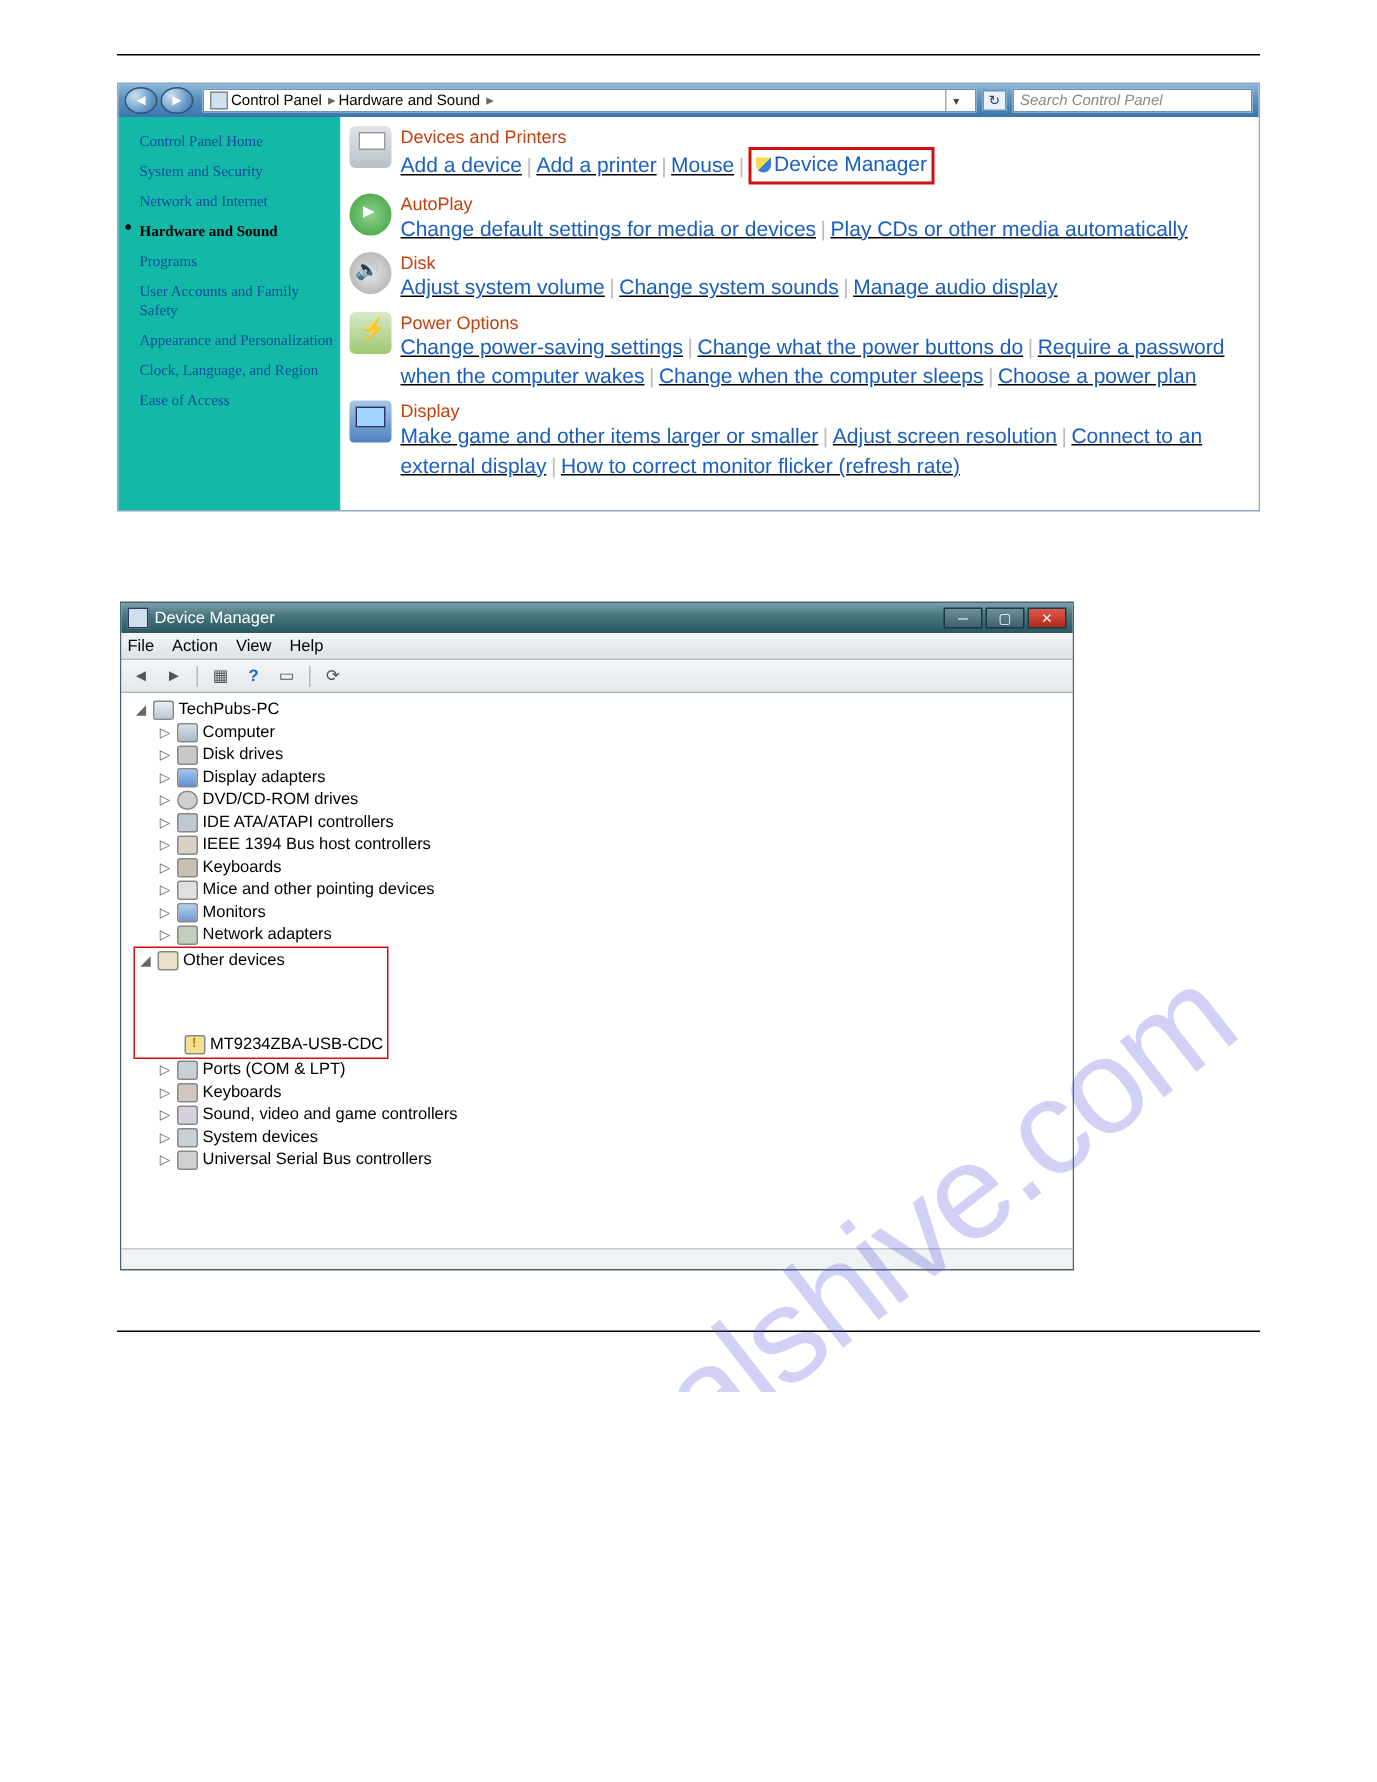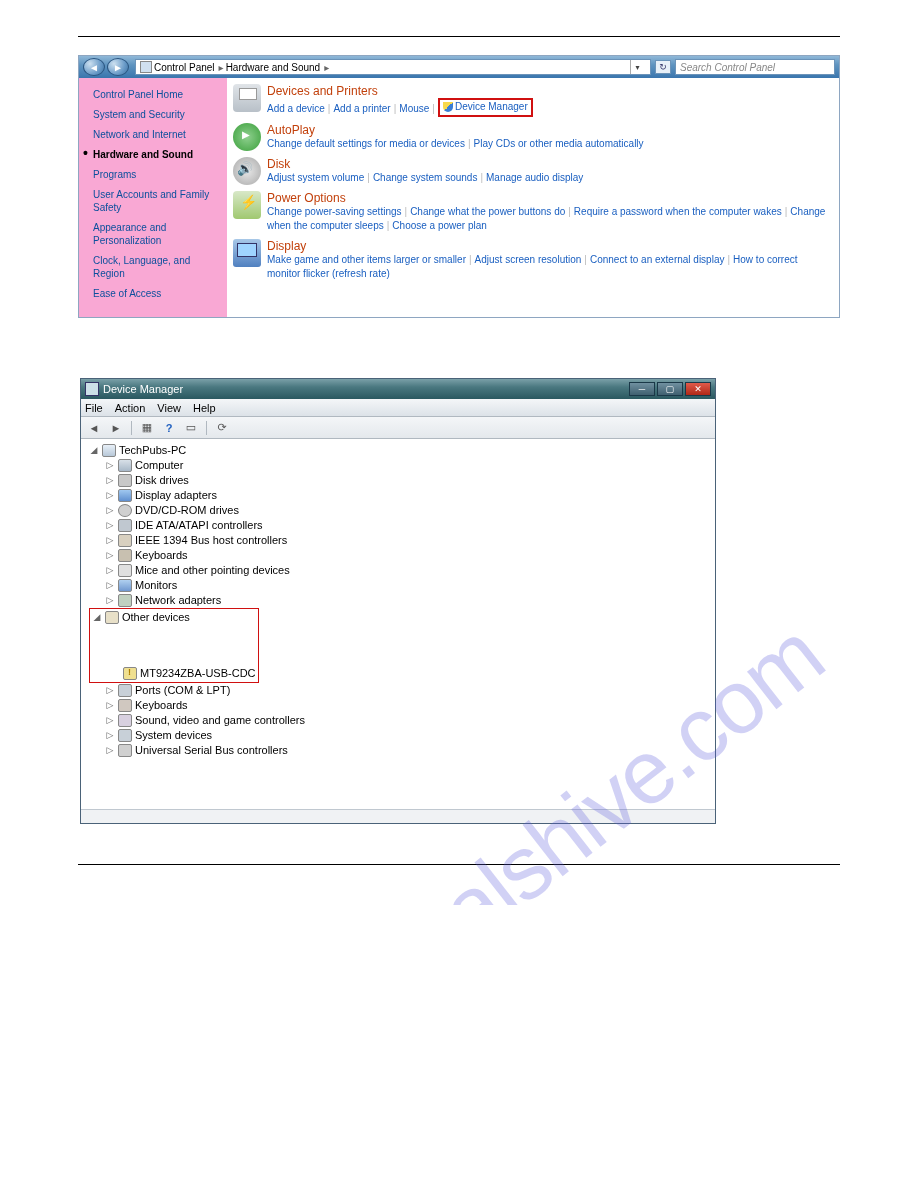--- a/index.html
+++ b/index.html
@@ -14,31 +14,31 @@
 .nav-btn { width: 22px; height: 18px; border-radius: 50%; background: radial-gradient(circle at 30% 30%, #cce0f0, #6a9bc8 60%, #3a6fa0); border: 1px solid #2a5580; margin-right: 2px; display: inline-flex; align-items: center; justify-content: center; color: #fff; font-size: 10px; }
 .breadcrumb-bar { flex: 1; background: #fff; height: 16px; display: flex; align-items: center; padding: 0 4px; margin: 0 4px; border: 1px solid #6b93b9; font-size: 10px; }
 .bc-icon { width: 12px; height: 12px; background: #d0e0f0; border: 1px solid #888; margin-right: 4px; }
 .breadcrumb-bar span { margin-right: 2px; }
 .bc-arrow { color: #666; margin: 0 2px; }
 .bc-drop { width: 14px; height: 14px; border-left: 1px solid #aaa; display: flex; align-items: center; justify-content: center; font-size: 8px; color: #444; }
 .refresh-box { width: 16px; height: 14px; border: 1px solid #6b93b9; background: #e8f0f8; display: flex; align-items: center; justify-content: center; font-size: 9px; color: #336; }
 .search-box { width: 160px; height: 16px; background: #fff; border: 1px solid #6b93b9; margin-left: 4px; padding: 0 4px; font-size: 10px; color: #888; font-style: italic; display: flex; align-items: center; text-align: center; }
 
 .cp-body { display: flex; }
-.cp-sidebar { width: 148px; padding: 10px 4px 10px 14px; background: #f9a8d4; }
+.cp-sidebar { width: 148px; padding: 10px 4px 10px 14px; background: #14b8a6; font-family: Liberation Serif, serif; }
 .cp-sidebar .sb-link { color: #0b4f9c; font-size: 10px; line-height: 1.3; margin-bottom: 7px; cursor: pointer; }
 .cp-sidebar .sb-link.active { font-weight: bold; color: #000; position: relative; }
 .cp-sidebar .sb-link.active::before { content: "•"; position: absolute; left: -10px; color: #000; font-size: 14px; line-height: 10px; }
 
 .cp-main { flex: 1; padding: 6px 10px 14px 6px; background: #fff; }
 .cat { display: flex; margin-bottom: 6px; }
 .cat-icon { width: 28px; height: 28px; margin-right: 6px; flex-shrink: 0; border-radius: 4px; position: relative; }
 .cat-body { flex: 1; }
 .cat-title { color: #c2410c; font-size: 12px; font-weight: 400; }
-.cat-links { font-size: 10px; line-height: 1.4; }
+.cat-links { font-size: 14px; line-height: 1.4; text-decoration: underline; }
 .cat-links span.link { color: #1a5fc0; cursor: pointer; }
 .cat-links span.div { color: #bbb; margin: 0 3px; }
 .highlight-box { border: 2px solid #d01010; padding: 0 3px 1px; display: inline-flex; align-items: center; }
 .shield { display: inline-block; width: 10px; height: 10px; background: linear-gradient(135deg, #f7d94c 50%, #3a7fd5 50%); border-radius: 0 0 50% 50%; margin-right: 2px; vertical-align: middle; }
 
 
 .ic-printer { background: linear-gradient(#e0e4e8, #b8c0c8); }
 .ic-printer::after { content:""; position:absolute; left:6px; top:4px; width:16px; height:10px; background:#fff; border:1px solid #999; }
 .ic-autoplay { background: radial-gradient(circle, #8fd08f, #3a9f3a); border-radius:50%; }
 .ic-autoplay::after { content:"▶"; color:#fff; position:absolute; left:9px; top:6px; font-size:10px; }

